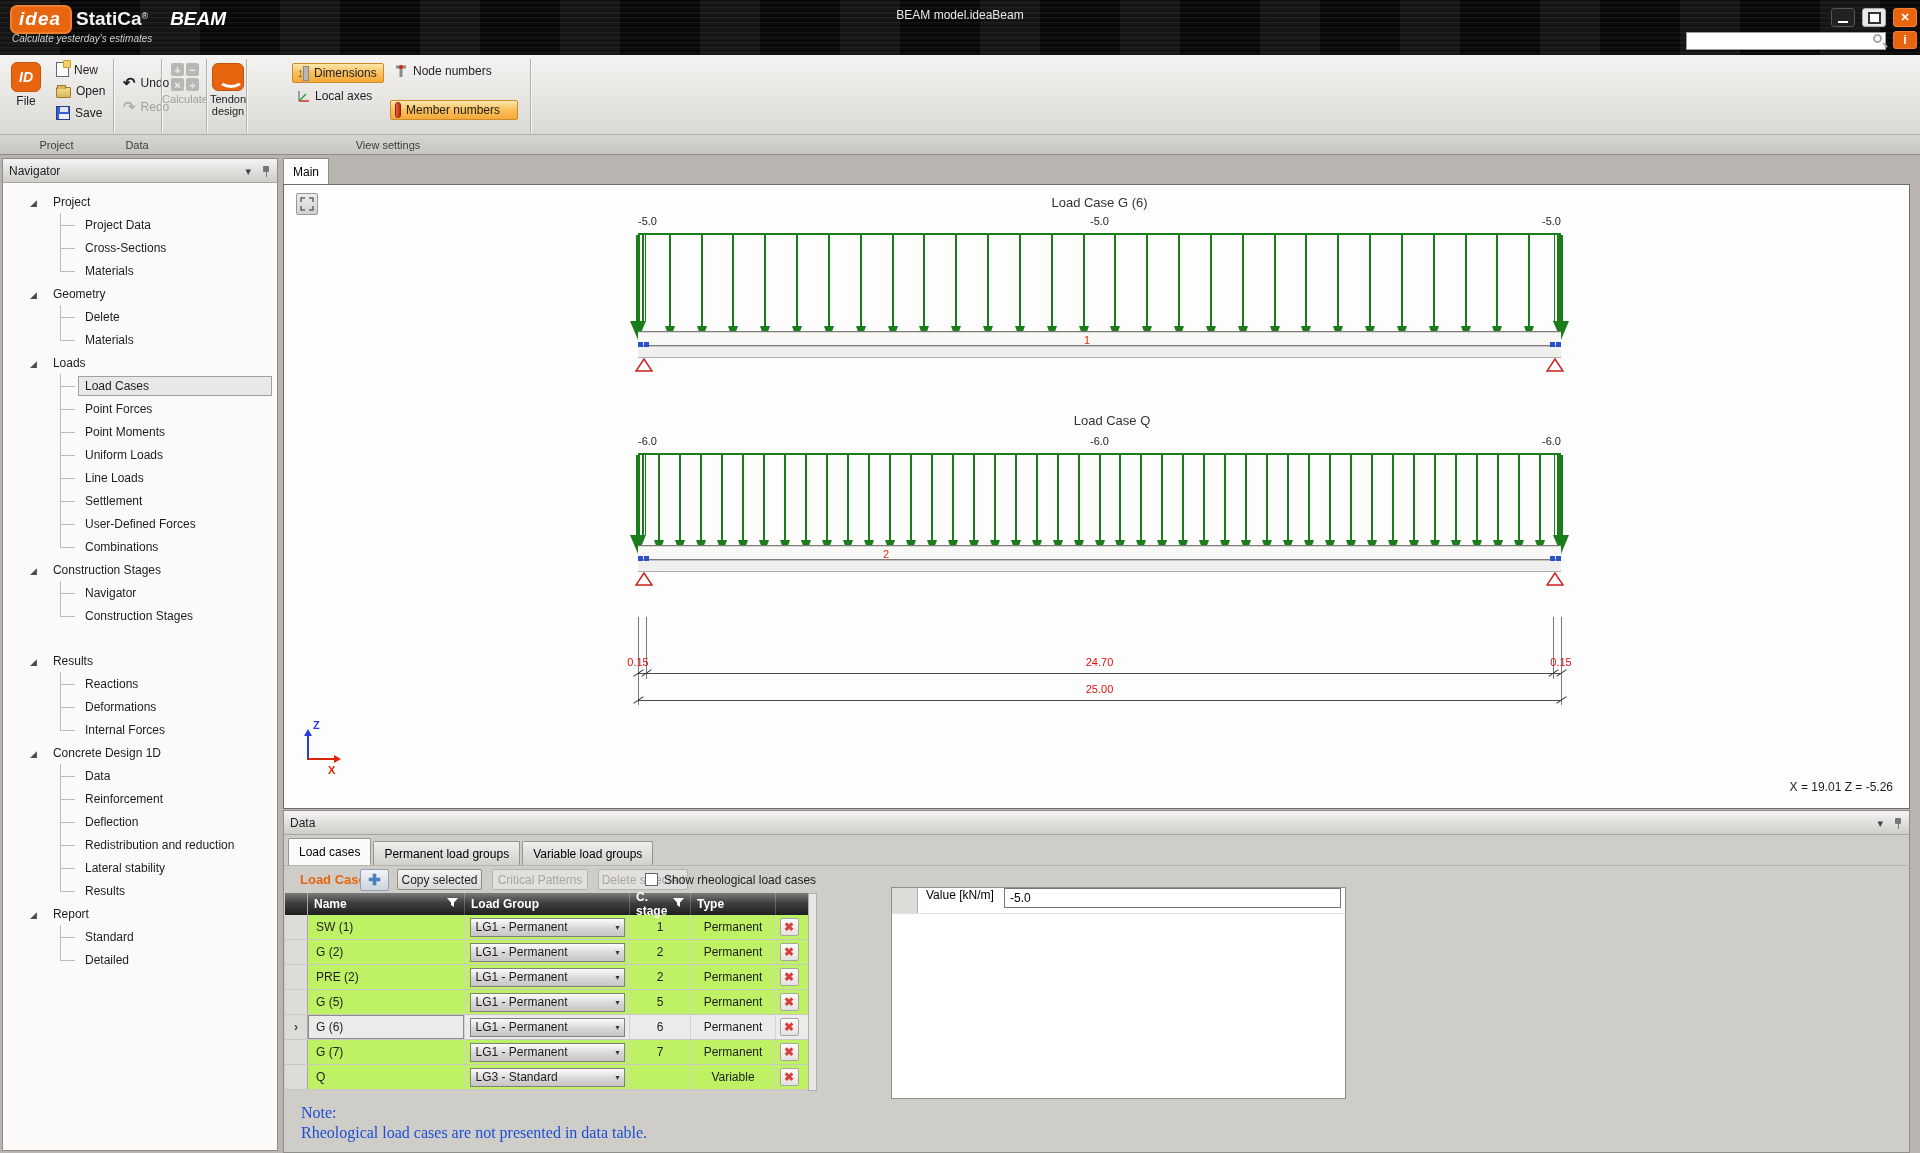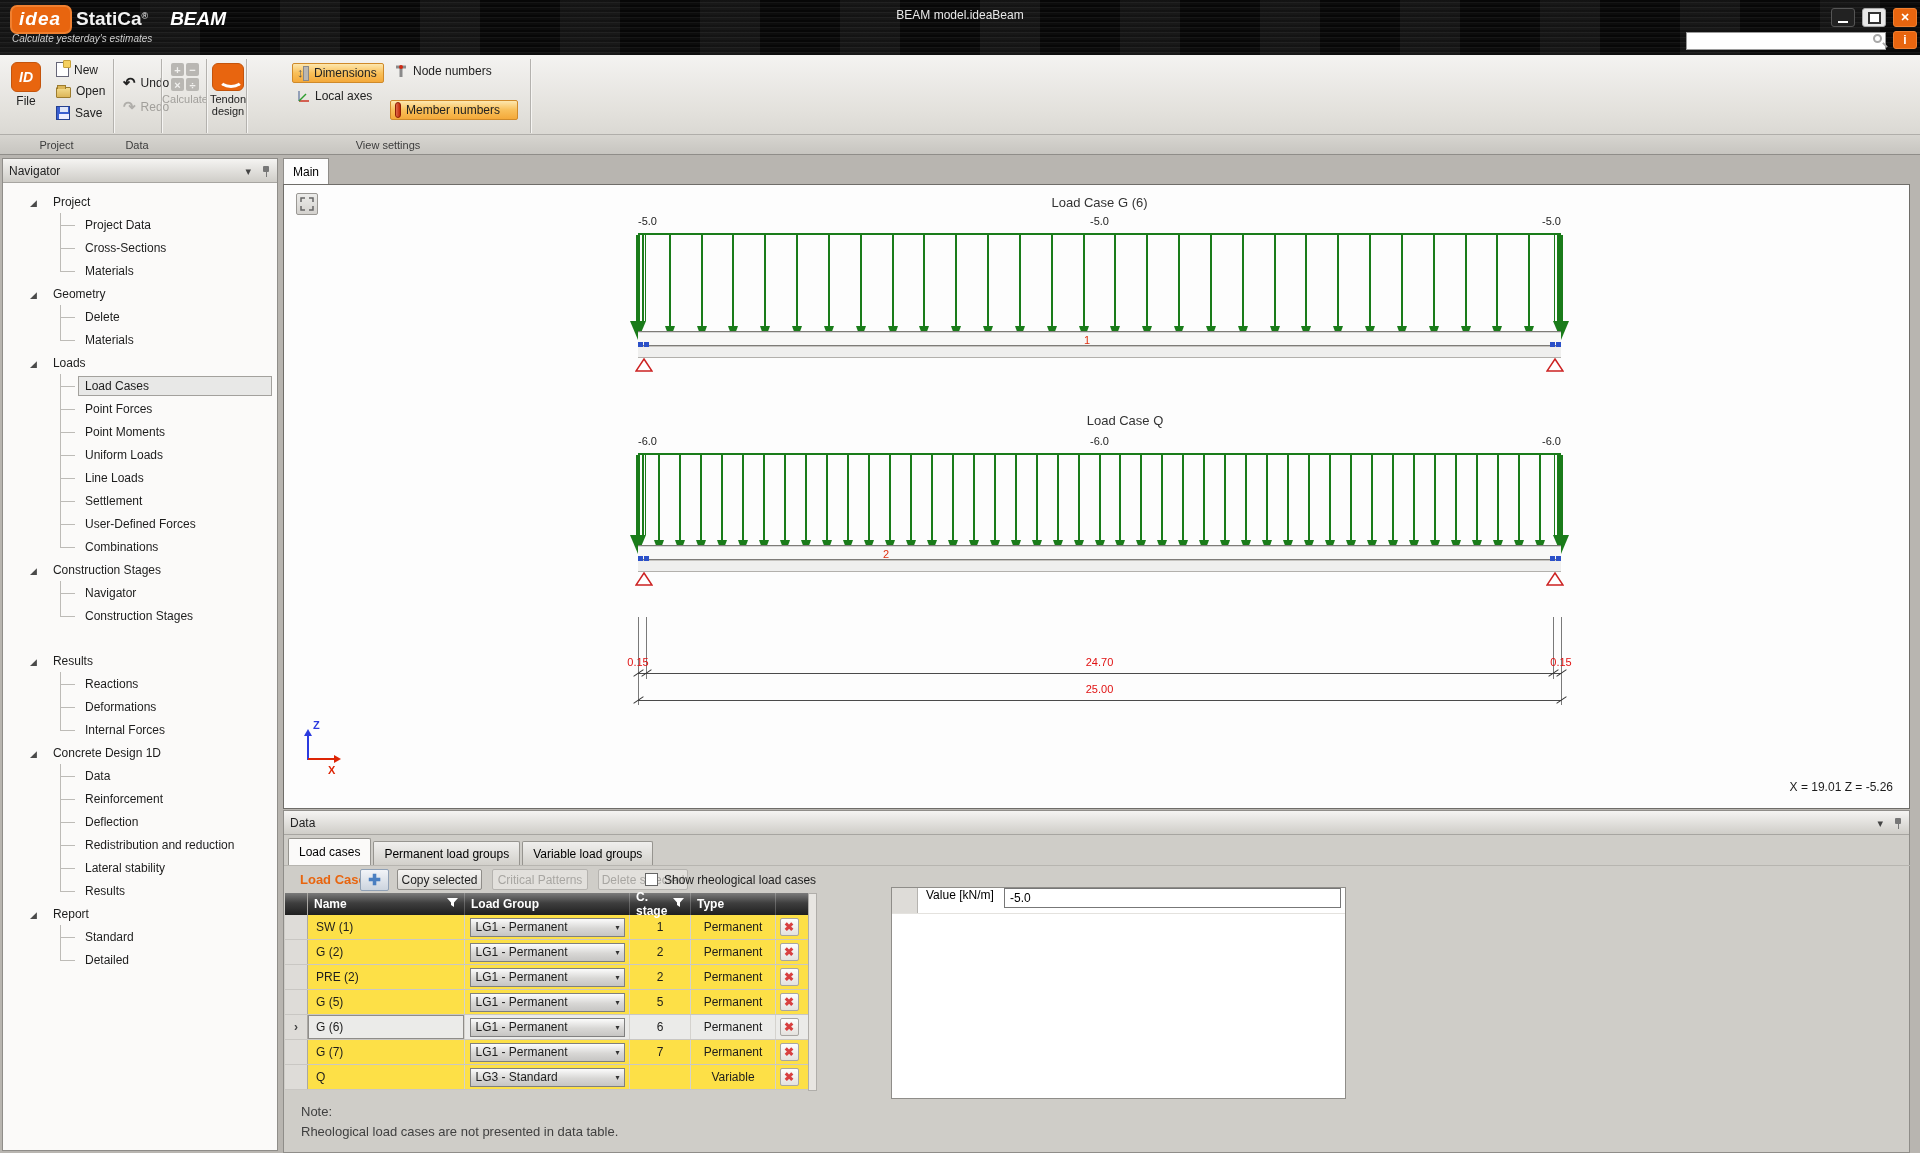--- a/index.html
+++ b/index.html
@@ -137,21 +137,21 @@
   .addbtn::before { content:"✚"; }
   .cbx { position:absolute; left:361px; top:7px; width:13px; height:13px; background:#fff; border:1px solid #666; }
   .cbx-label { position:absolute; left:380px; top:7px; font-size:12px; color:#1d1d1d; }
 
   
   #lc-table { position:absolute; left:1px; top:82px; width:523px; }
   .lc-hrow { display:flex; height:22px; background:linear-gradient(180deg,#7b7b7b 0%,#3f3f3f 45%,#1f1f1f 100%);
     color:#fff; font-size:12px; font-weight:bold; }
   .lc-hcell { display:flex; align-items:center; padding:0 6px; border-right:1px solid rgba(255,255,255,0.22); position:relative; }
   .funnel { margin-left:auto; display:inline-block; }
-  .lc-row { display:flex; height:25px; background:#fde047; border-bottom:1px solid #c9c7c3; font-size:12px; color:#1d1d1d; }
+  .lc-row { display:flex; height:25px; background:#bef264; border-bottom:1px solid #c9c7c3; font-size:12px; color:#1d1d1d; }
   .cell { display:flex; align-items:center; border-right:1px solid #d4d2ce; }
   .c-sel { width:23px; background:#dedcd8; border-right:1px solid #aaa8a4; justify-content:center; color:#444; font-weight:bold; }
   .c-name { width:157px; padding:0 8px; }
   .c-lg { width:165px; justify-content:center; }
   .c-cs { width:61px; justify-content:center; }
   .c-type { width:85px; justify-content:center; }
   .c-del { width:26px; justify-content:center; border-right:none; }
   .lc-row.selected { background:#ebebe9; }
   .lc-row.selected .c-name { box-shadow:inset 0 0 0 1px #8f8d89; }
   .dd { width:155px; height:19px; background:linear-gradient(180deg,#fcfcfc 0%,#d8d7d5 55%,#c6c5c3 100%);
@@ -165,21 +165,21 @@
   
   #detail { position:absolute; left:607px; top:76px; width:455px; height:212px; background:#fff; border:1px solid #8f8d89; }
   #detail .d-head { display:flex; height:23px; }
   .d-stub { width:8px; background:linear-gradient(180deg,#6a6a6a,#1f1f1f); }
   .d-title { flex:1; background:linear-gradient(180deg,#f0efed,#dddbd7); border-bottom:1px solid #a7a5a1;
     font-size:12px; display:flex; align-items:center; padding-left:24px; }
   .d-row { display:flex; height:26px; align-items:flex-start; border-bottom:1px solid #e4e2de; }
   .d-sel { width:26px; height:100%; background:#dedcd8; border-right:1px solid #b5b3af; }
   .d-label { width:86px; padding-left:8px; font-size:12px; }
   .d-row input { flex:1; height:20px; margin-right:4px; border:1px solid #777; font-size:12px; padding:0 5px; outline:none; }
-  .notes { position:absolute; left:17px; font-size:13px; color:#404040; }
+  .notes { position:absolute; left:17px; font-size:16px; color:#1d4ed8;font-family:Liberation Serif, serif; }
 </style>
 </head>
 <body>
 
 <div id="titlebar">
   <div class="logo-wrap">
     <span class="logo-idea">idea</span><span class="logo-statica">StatiCa</span><span class="logo-reg">®</span><span class="logo-product">BEAM</span>
   </div>
   <div class="tagline">Calculate yesterday's estimates</div>
   <div class="window-title">BEAM model.ideaBeam</div>
@@ -481,21 +481,21 @@
     <div class="node-dot" style="position: absolute; left: 360px; top: 157px;"></div>
     <div class="node-dot" style="position: absolute; left: 1266px; top: 157px;"></div>
     <div class="node-dot" style="position: absolute; left: 1272px; top: 157px;"></div>
     <div class="member-num" style="position: absolute; left: 800px; top: 149px;">1</div>
     <div class="support" style="position: absolute; left: 351px; top: 173px; width: 18px; height: 14px;"><svg width="18" height="14">
         <polygon points="9,1 17,13 1,13" fill="#fff" stroke="#cc2222" stroke-width="1.5"></polygon>
       </svg></div>
     <div class="support" style="position: absolute; left: 1262px; top: 173px; width: 18px; height: 14px;"><svg width="18" height="14">
         <polygon points="9,1 17,13 1,13" fill="#fff" stroke="#cc2222" stroke-width="1.5"></polygon>
       </svg></div>
-    <div class="dg-title" style="position: absolute; left: 641px; top: 228px; width: 400px;">Load Case Q</div>
+    <div class="dg-title" style="position: absolute; left: 628px; top: 228px; width: 400px;">Load Case Q</div>
     <div class="load-label" style="position: absolute; left: 354px; top: 250px;">-6.0</div>
     <div class="load-label" style="position: absolute; left: 790.5px; top: 250px; width: 50px; text-align: center;">-6.0</div>
     <div class="load-label" style="position: absolute; left: 1249px; top: 250px; width: 28px; text-align: right;">-6.0</div>
     <div class="dg-line" style="position: absolute; left: 354px; top: 268px; width: 923px; height: 2px;"></div>
     <div class="shaft" style="position: absolute; left: 352px; top: 270px; width: 4px; height: 82px;"></div>
     <div class="ahead" style="position: absolute; left: 346px; top: 350px; border-left: 8px solid transparent; border-right: 8px solid transparent; border-top: 19px solid rgb(26, 124, 26);"></div>
     <div class="shaft" style="position: absolute; left: 358px; top: 270px; width: 2px; height: 80px;"></div>
     <div class="shaft" style="position: absolute; left: 361px; top: 270px; width: 1px; height: 80px;"></div>
     <div class="shaft" style="position: absolute; left: 373.977px; top: 270px; width: 2px; height: 87px;"></div>
     <div class="ahead" style="position: absolute; left: 369.977px; top: 355px; border-left: 5px solid transparent; border-right: 5px solid transparent; border-top: 14px solid rgb(26, 124, 26);"></div>

